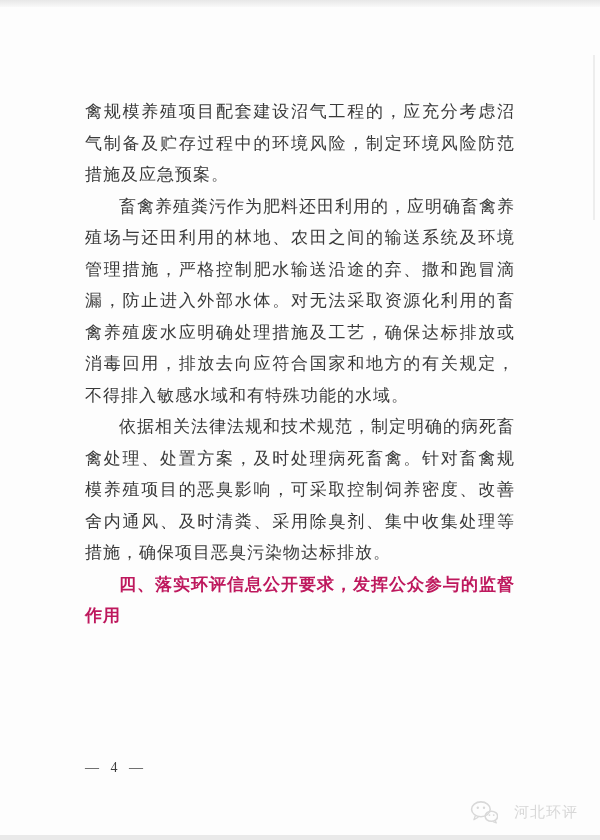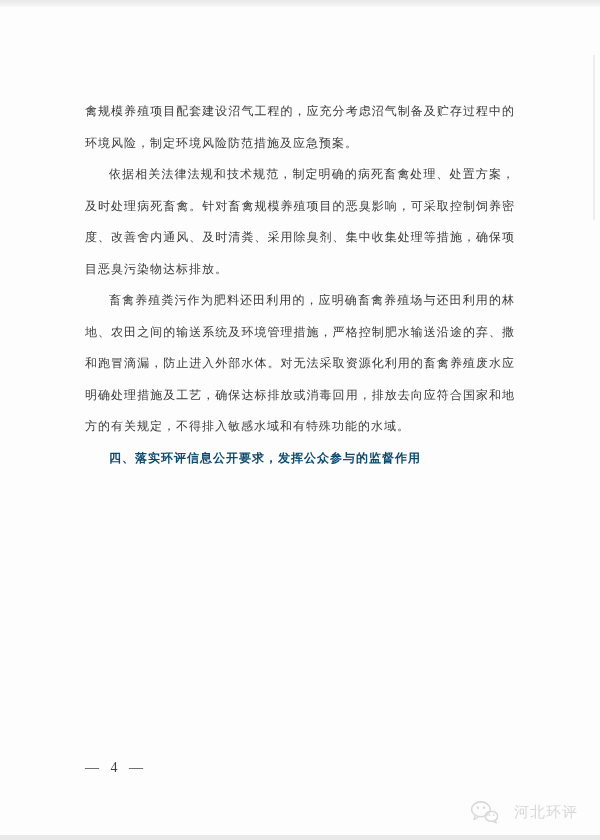--- a/index.html
+++ b/index.html
@@ -36,34 +36,34 @@
     background: #ededed;
   }
   .text-block {
     position: absolute;
     left: 85px;
     top: 96px;
     width: 430px;
   }
   .para {
     margin: 0;
-    font-size: 12px;
+    font-size: 17px;
     line-height: 31.5px;
     letter-spacing: 1px;
     text-align: justify;
     text-justify: inter-ideograph;
     color: #3a3a3a;
   }
   .indent {
     text-indent: 2em;
   }
   .heading {
     font-family: "Liberation Sans", "DejaVu Sans", sans-serif;
     font-weight: bold;
-    color: #0c4a6e;
+    color: #be185d;
   }
   .footer-page-num {
     position: absolute;
     left: 85px;
     top: 760px;
     font-size: 14px;
     letter-spacing: 4px;
     color: #3d3d3d;
   }
   .watermark {
@@ -88,22 +88,22 @@
 <body>
 
 <div class="page">
 
   <div class="scan-edge-top"></div>
   <div class="scan-edge-right"></div>
   <div class="scan-edge-bottom"></div>
 
   <div class="text-block">
     <p class="para">禽规模养殖项目配套建设沼气工程的，应充分考虑沼气制备及贮存过程中的环境风险，制定环境风险防范措施及应急预案。</p>
+    <p class="para indent">畜禽养殖粪污作为肥料还田利用的，应明确畜禽养殖场与还田利用的林地、农田之间的输送系统及环境管理措施，严格控制肥水输送沿途的弃、撒和跑冒滴漏，防止进入外部水体。对无法采取资源化利用的畜禽养殖废水应明确处理措施及工艺，确保达标排放或消毒回用，排放去向应符合国家和地方的有关规定，不得排入敏感水域和有特殊功能的水域。</p>
     <p class="para indent">依据相关法律法规和技术规范，制定明确的病死畜禽处理、处置方案，及时处理病死畜禽。针对畜禽规模养殖项目的恶臭影响，可采取控制饲养密度、改善舍内通风、及时清粪、采用除臭剂、集中收集处理等措施，确保项目恶臭污染物达标排放。</p>
-    <p class="para indent">畜禽养殖粪污作为肥料还田利用的，应明确畜禽养殖场与还田利用的林地、农田之间的输送系统及环境管理措施，严格控制肥水输送沿途的弃、撒和跑冒滴漏，防止进入外部水体。对无法采取资源化利用的畜禽养殖废水应明确处理措施及工艺，确保达标排放或消毒回用，排放去向应符合国家和地方的有关规定，不得排入敏感水域和有特殊功能的水域。</p>
     <p class="para indent heading">四、落实环评信息公开要求，发挥公众参与的监督作用</p>
   </div>
 
   <div class="footer-page-num">— 4 —</div>
 
   <div class="watermark">
     <span class="wm-icon">
       <svg width="28" height="24" viewBox="0 0 36 30" xmlns="http://www.w3.org/2000/svg">
         <ellipse cx="14" cy="11.5" rx="12" ry="9.5" fill="none" stroke="#d8d8d8" stroke-width="2"></ellipse>
         <circle cx="10" cy="9.5" r="1.5" fill="#d8d8d8"></circle>

